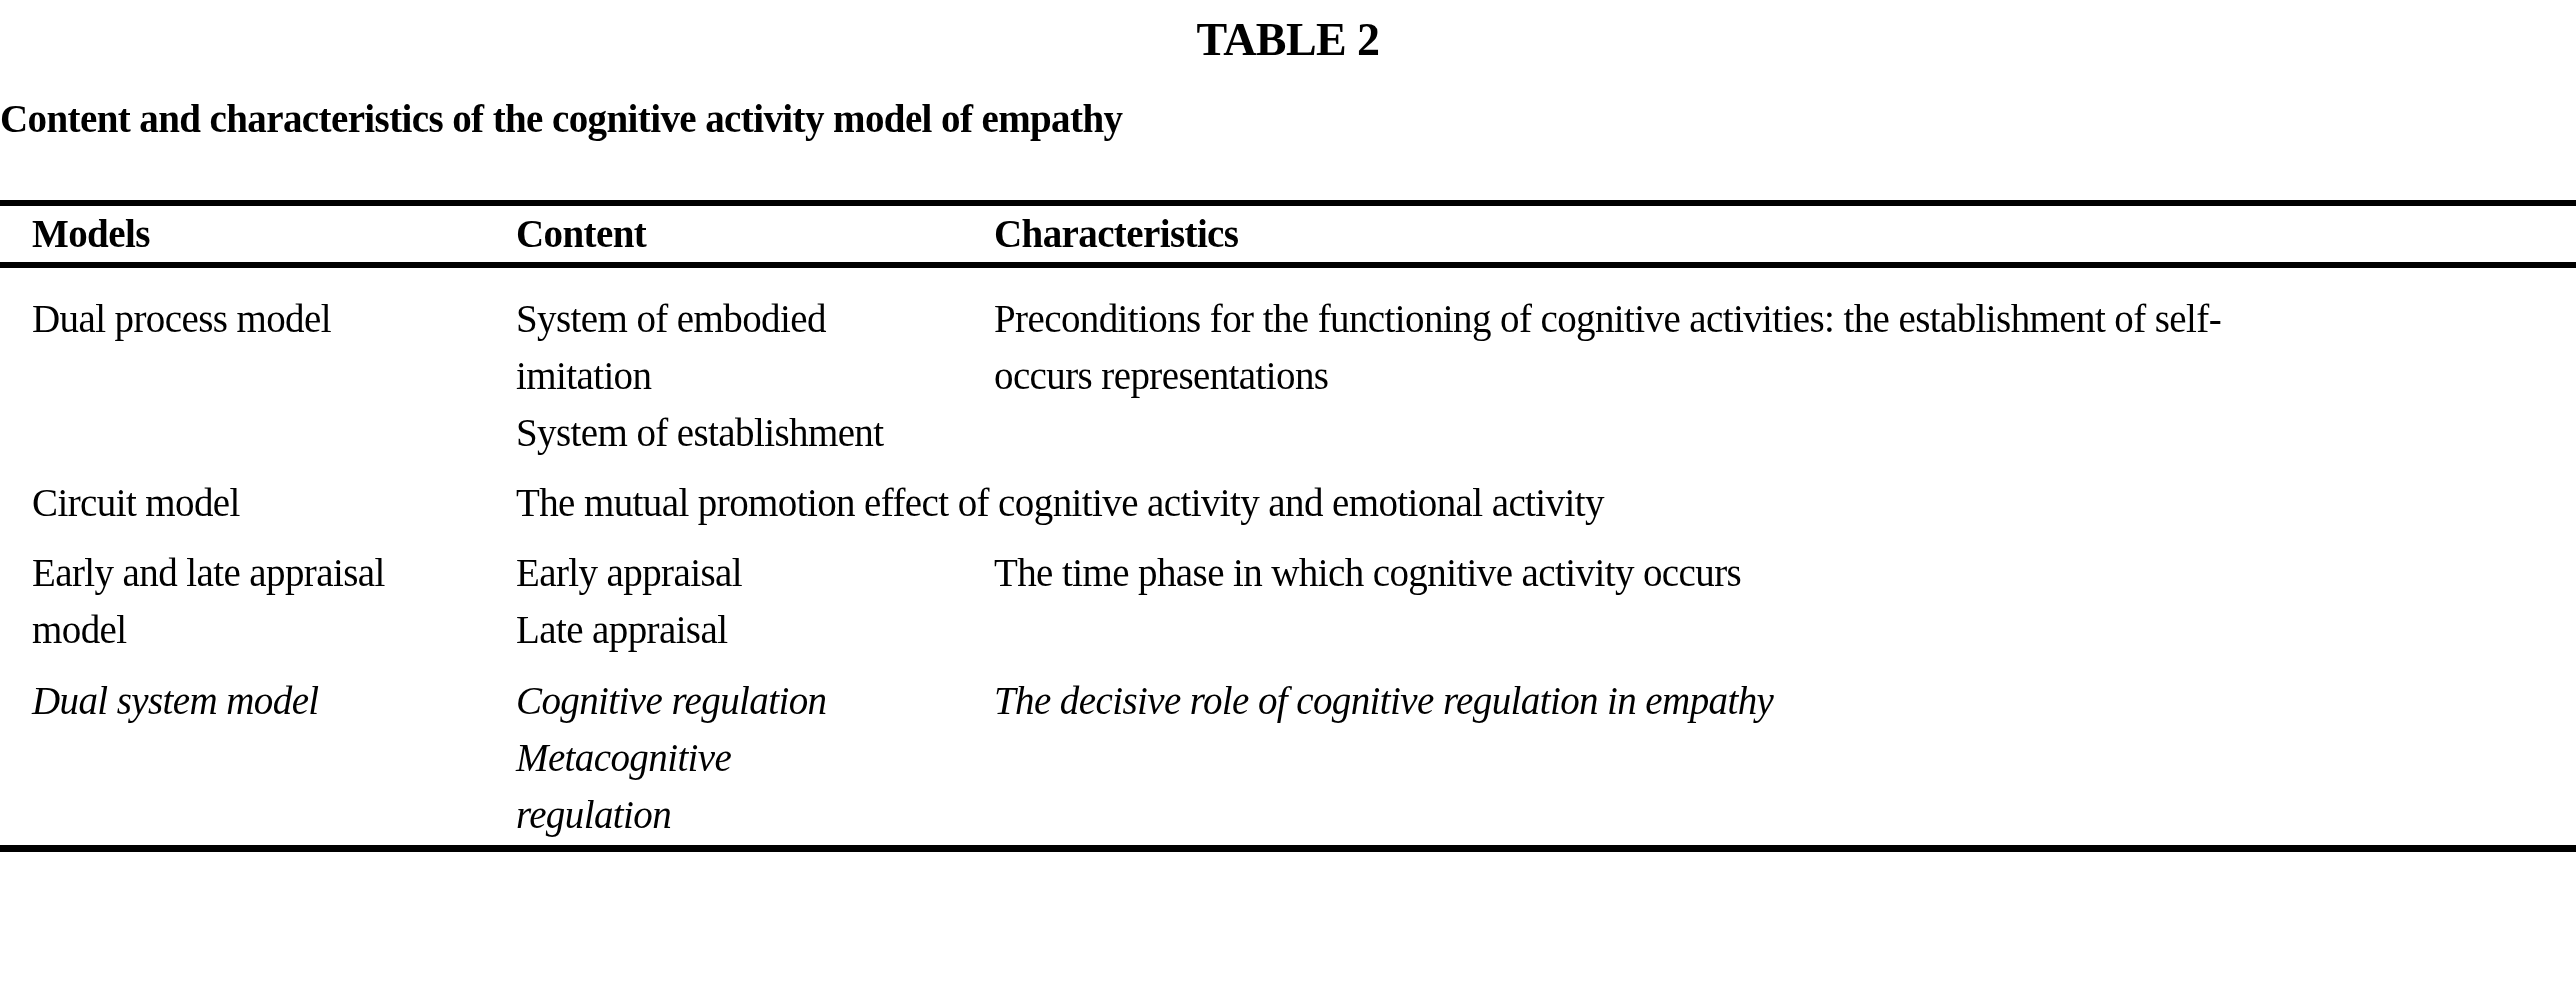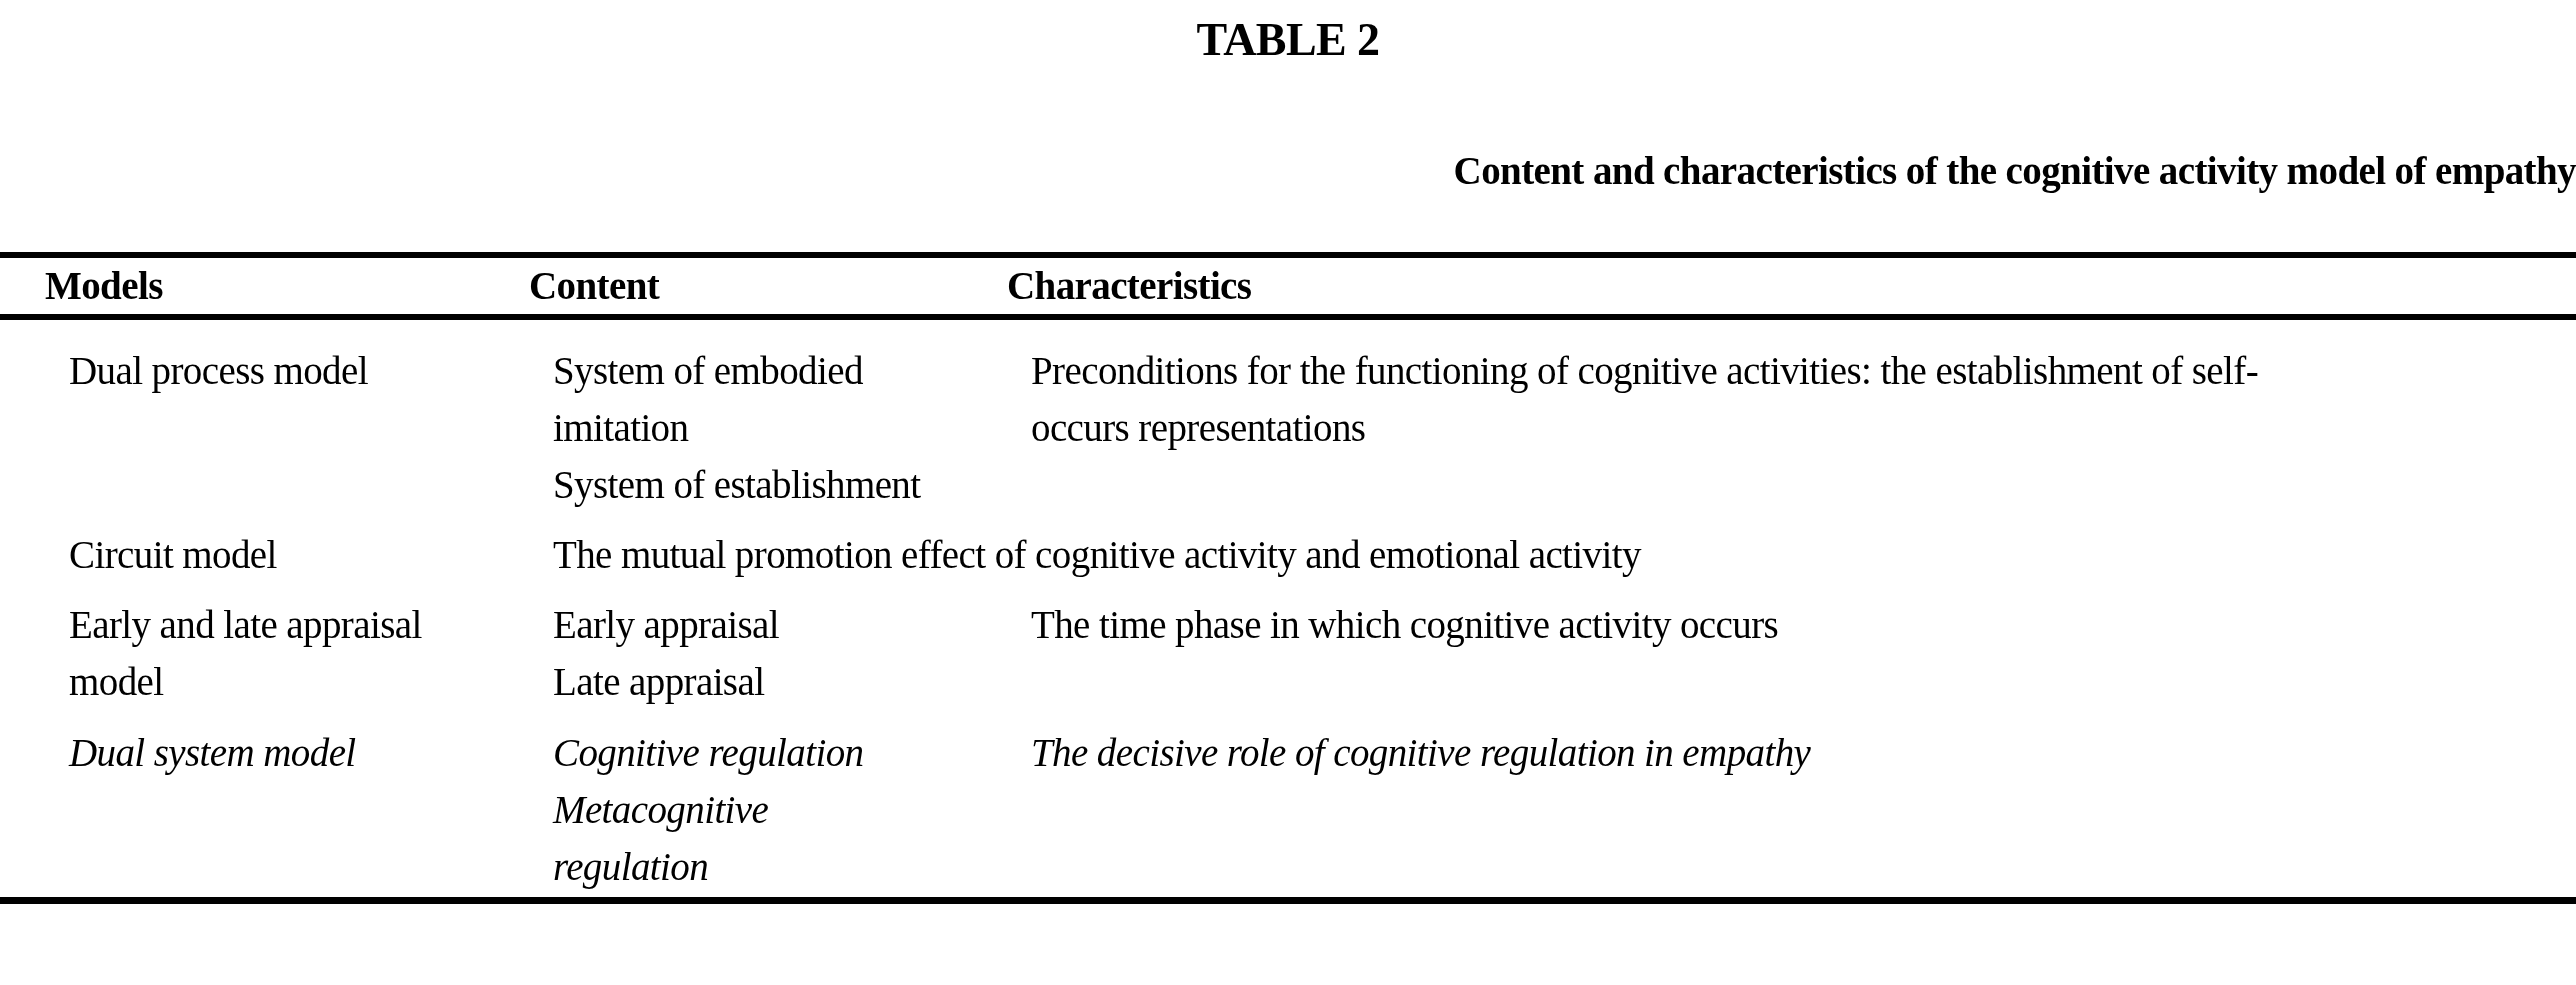--- a/index.html
+++ b/index.html
@@ -16,50 +16,49 @@
     letter-spacing: -0.6px;
   }
   .page-title {
     margin-top: 12px;
     text-align: center;
     font-size: 46px;
     font-weight: 700;
     line-height: 56px;
   }
   .table-subtitle {
-    margin-top: 78px;
-    text-align: right;
+    margin-top: 26px;
+    text-align: left;
     font-size: 39px;
     font-weight: 700;
     line-height: 49px;
   }
   .rule {
     width: 100%;
     background: #000000;
     border: 0;
   }
   .rule-top    { height: 6.1px; margin-top: 57px; }
   .rule-mid    { height: 6.1px; }
   .rule-bottom { height: 7.3px; margin-top: 2.4px; }
   .grid-row {
     display: grid;
     grid-template-columns: 484px 478px 1fr;
-    padding-left: 45px;
+    padding-left: 32px;
     padding-right: 37px;
     box-sizing: border-box;
   }
   .thead .cell {
     font-size: 39px;
     font-weight: 700;
     line-height: 56px;
     white-space: nowrap;
   }
   .tbody {
     padding-top: 21.4px;
-    margin-left: 24px;
   }
   .tbody .grid-row {
     margin-bottom: 13.4px;
   }
   .tbody .grid-row:last-child {
     margin-bottom: 0;
     font-style: italic;
   }
   .tbody .line {
     font-size: 39px;

